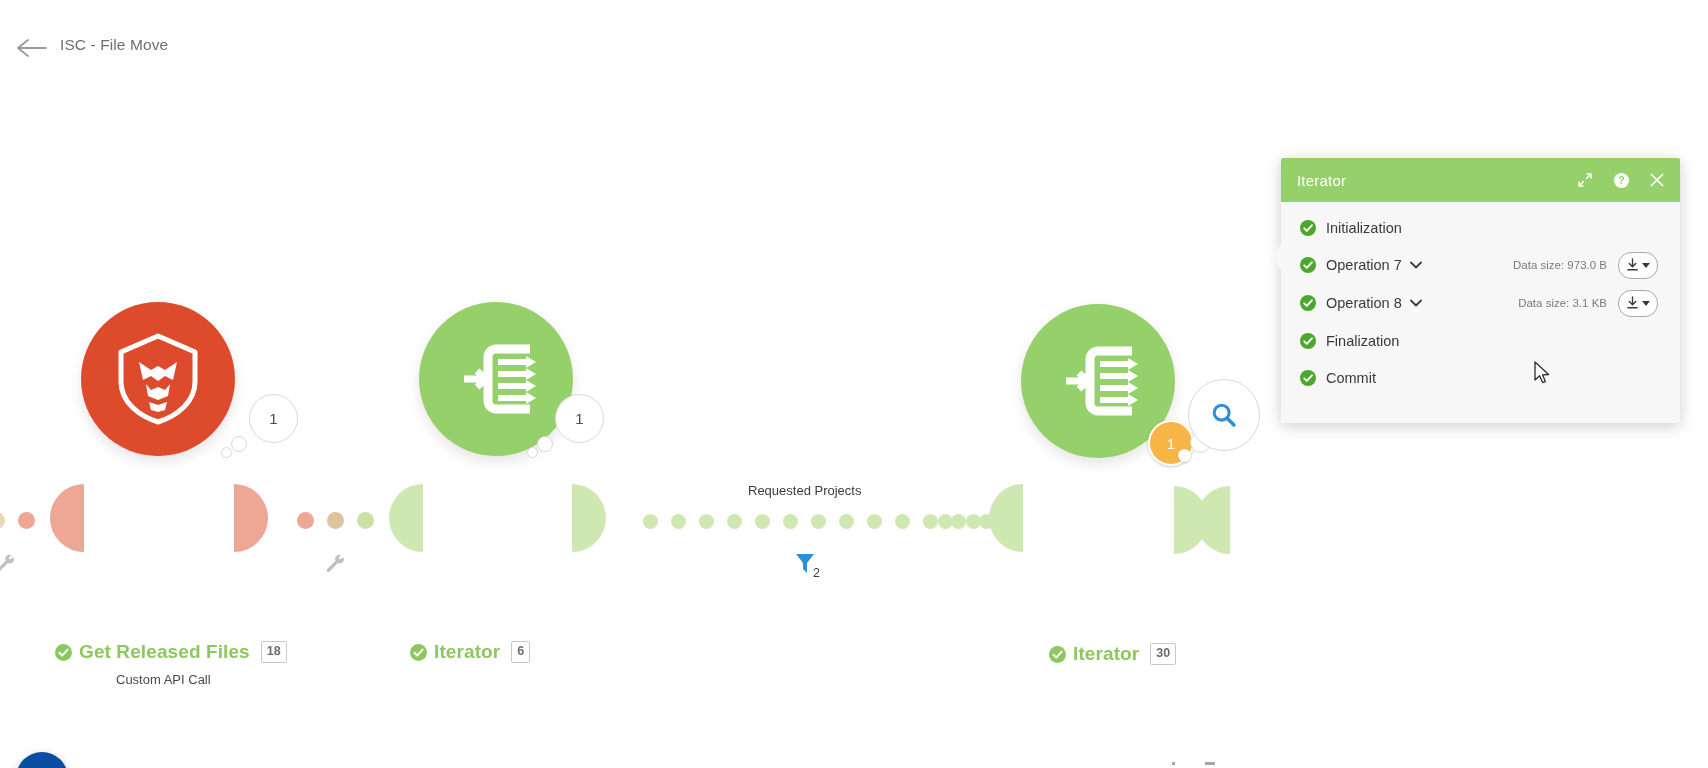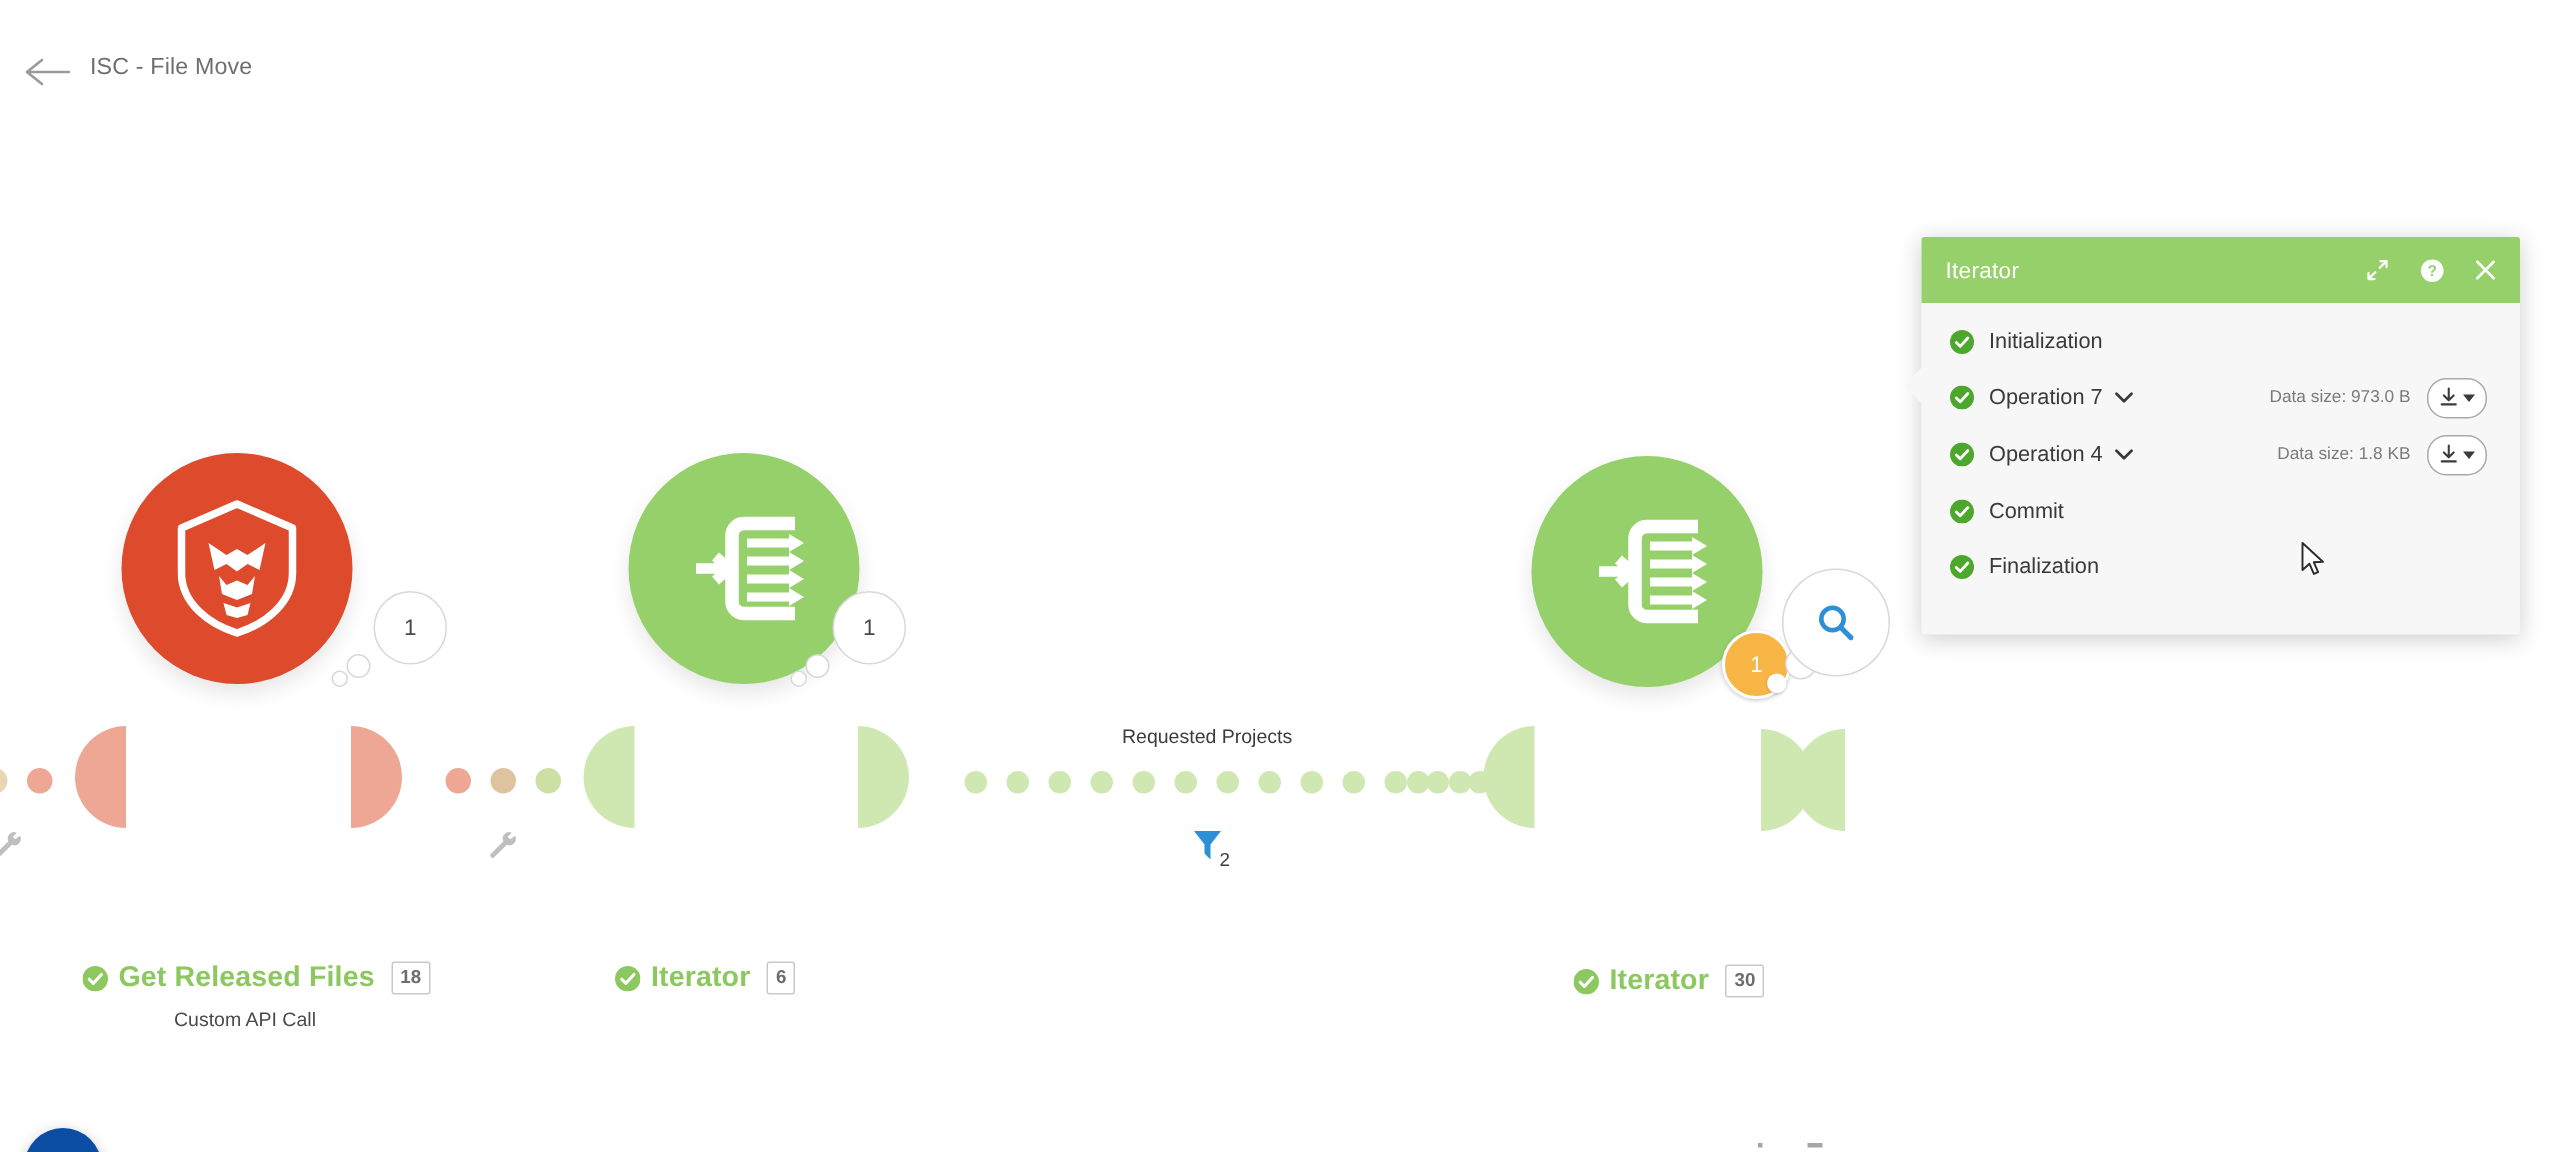--- a/index.html
+++ b/index.html
@@ -370,56 +370,56 @@
       </span>
     </div>
 
     <div class="prow">
       <span class="chk">
         <svg width="16" height="16" viewBox="0 0 16 16">
             <circle cx="8" cy="8" r="8" fill="#4ca72c"></circle>
             <path d="M4.2 8.3 L6.8 10.9 L11.9 5.3" fill="none" stroke="#fff" stroke-width="1.9" stroke-linecap="round" stroke-linejoin="round"></path>
           </svg>
       </span>
-      <span class="plabel">Operation 4</span>
+      <span class="plabel">Operation 8</span>
       <span class="caret">
         <svg width="12" height="8" viewBox="0 0 12 8">
             <path d="M1 1.5 L6 6.5 L11 1.5" fill="none" stroke="#3a3a3a" stroke-width="1.8" stroke-linecap="round" stroke-linejoin="round"></path>
           </svg>
       </span>
       <span class="spacer"></span>
-      <span class="dsize">Data size: 1.8 KB</span>
+      <span class="dsize">Data size: 3.1 KB</span>
       <span class="dlbtn">
         <svg width="13" height="14" viewBox="0 0 14 15">
           <path d="M7 1 L7 9 M3.5 6 L7 9.5 L10.5 6" fill="none" stroke="#3b3b3b" stroke-width="1.5" stroke-linecap="round" stroke-linejoin="round"></path>
           <path d="M2 12.5 L12 12.5" stroke="#3b3b3b" stroke-width="1.6" stroke-linecap="round"></path>
         </svg>
         <span class="caretsm"></span>
       </span>
     </div>
 
+    <div class="prow tight">
+      <span class="chk">
+        <svg width="16" height="16" viewBox="0 0 16 16">
+            <circle cx="8" cy="8" r="8" fill="#4ca72c"></circle>
+            <path d="M4.2 8.3 L6.8 10.9 L11.9 5.3" fill="none" stroke="#fff" stroke-width="1.9" stroke-linecap="round" stroke-linejoin="round"></path>
+          </svg>
+      </span>
+      <span class="plabel">Finalization</span>
+      <span class="spacer"></span>
+    </div>
+
     <div class="prow tight" style="margin-top:7px;">
       <span class="chk">
         <svg width="16" height="16" viewBox="0 0 16 16">
             <circle cx="8" cy="8" r="8" fill="#4ca72c"></circle>
             <path d="M4.2 8.3 L6.8 10.9 L11.9 5.3" fill="none" stroke="#fff" stroke-width="1.9" stroke-linecap="round" stroke-linejoin="round"></path>
           </svg>
       </span>
       <span class="plabel">Commit</span>
-      <span class="spacer"></span>
-    </div>
-
-    <div class="prow tight">
-      <span class="chk">
-        <svg width="16" height="16" viewBox="0 0 16 16">
-            <circle cx="8" cy="8" r="8" fill="#4ca72c"></circle>
-            <path d="M4.2 8.3 L6.8 10.9 L11.9 5.3" fill="none" stroke="#fff" stroke-width="1.9" stroke-linecap="round" stroke-linejoin="round"></path>
-          </svg>
-      </span>
-      <span class="plabel">Finalization</span>
       <span class="spacer"></span>
     </div>
 
   </div>
 </div>
 
 <div class="cursor">
   <svg width="18" height="26" viewBox="0 0 18 26">
     <path d="M1 1 L1 19 L5.6 14.8 L8.6 21.6 L11.4 20.4 L8.5 13.8 L14.6 13.5 Z" fill="#ffffff" stroke="#2b2b2b" stroke-width="1.3" stroke-linejoin="round"></path>
   </svg>

